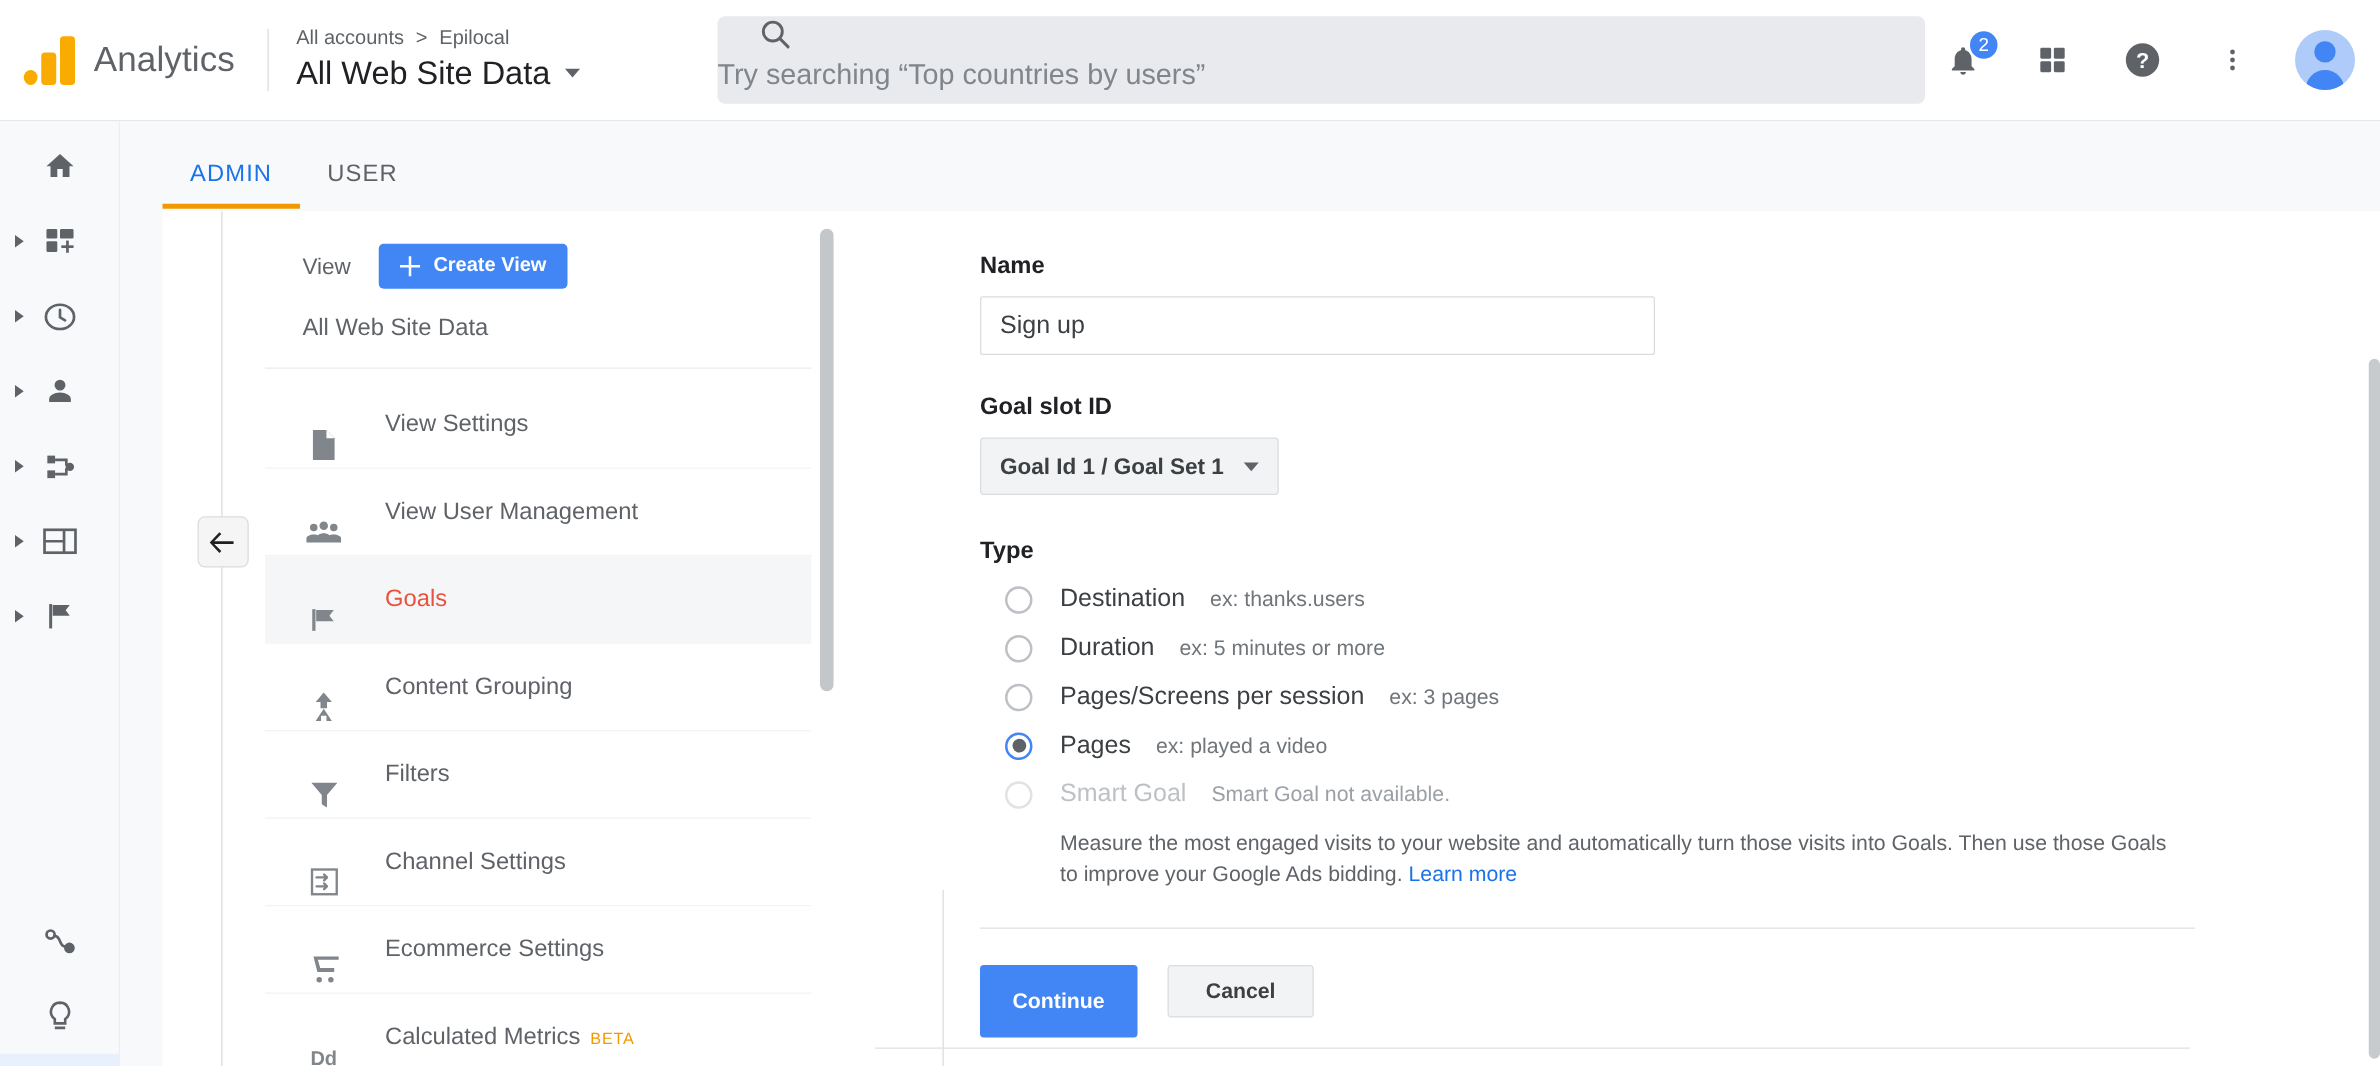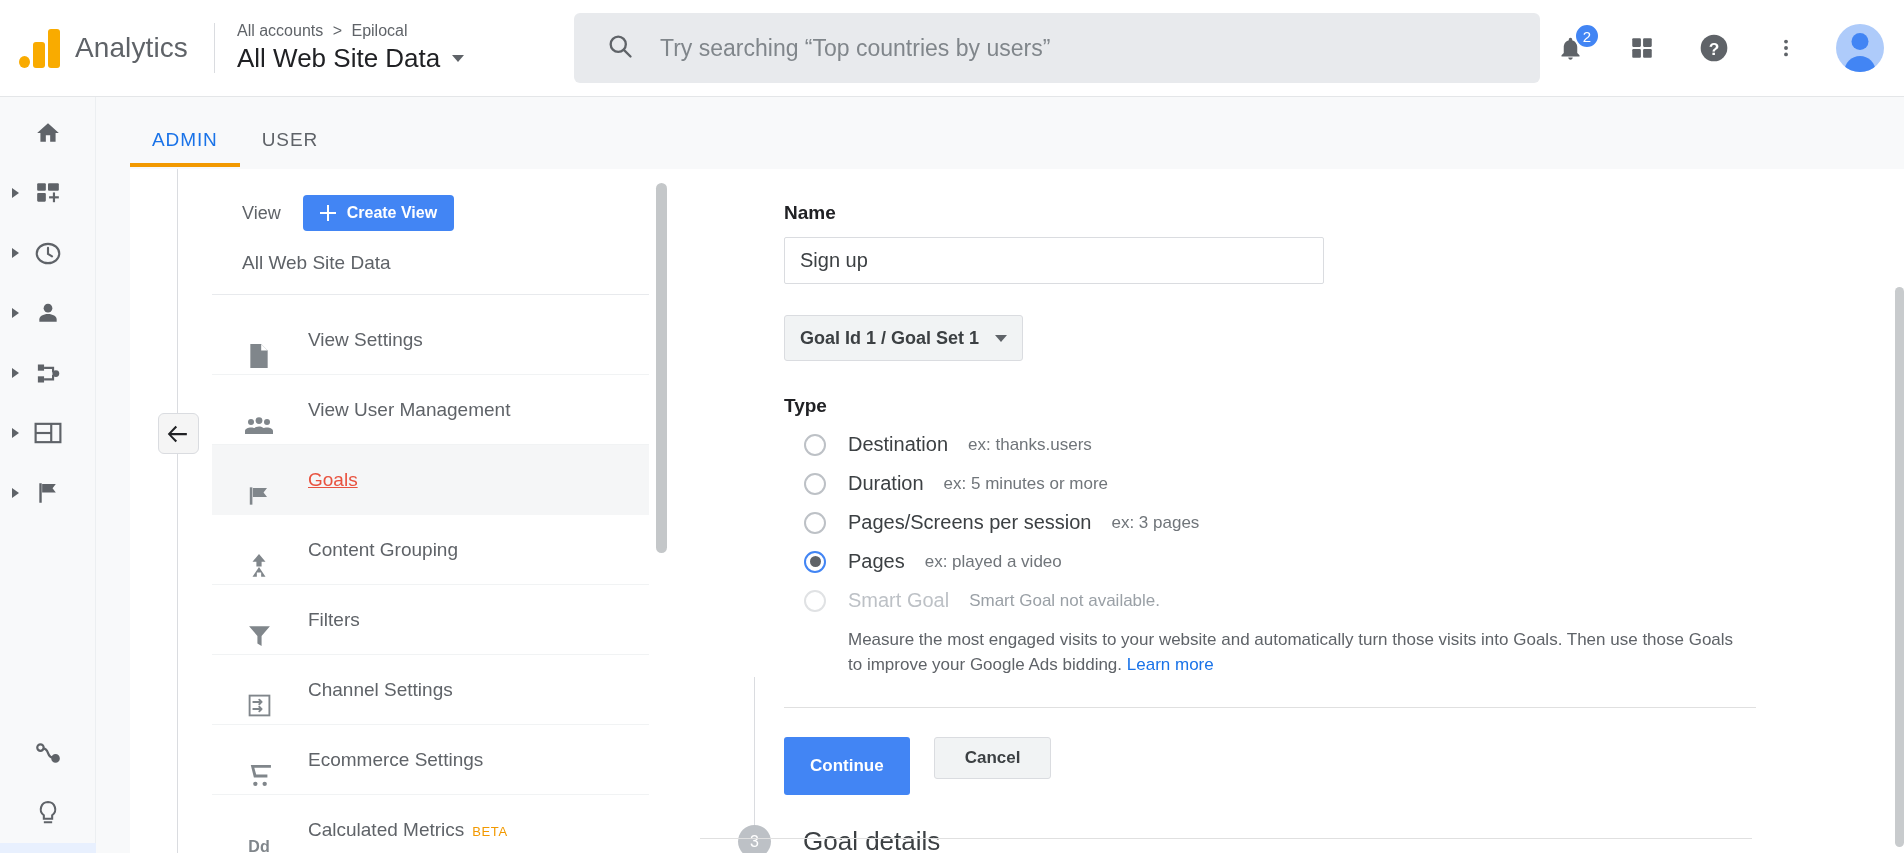--- a/index.html
+++ b/index.html
@@ -47,21 +47,21 @@
   }
   .view-title .caret {
     width: 0; height: 0; margin-left: 12px;
     border-left: 6px solid transparent; border-right: 6px solid transparent;
     border-top: 7px solid #5f6368;
   }
   .searchwrap {
     position: absolute; left: 574px; top: 13px;
     width: 966px; height: 70px;
     background: #e8eaed; border-radius: 6px;
-    display: flex; align-items: center;
+    display: flex; align-items: flex-start; flex-direction: column;
   }
   .search-icon { margin-left: 32px; margin-right: 26px; flex: 0 0 auto; }
   .search-input {
     border: none; background: transparent; outline: none;
     font-family: "Liberation Sans", sans-serif;
     font-size: 23px; color: #5f6368; width: 840px;
   }
   .search-input::placeholder { color: #80868b; }
   .hdr-right {
     position: absolute; right: 20px; top: 0; height: 96px;
@@ -204,21 +204,21 @@
   .nav-ico {
     width: 34px; flex: 0 0 34px;
     display: flex; align-items: center; justify-content: center;
     color: #80868b;
     margin-top: 32px;
   }
   .nav-text {
     margin-left: 32px; font-size: 19px; color: #5f6368;
     display: flex; align-items: baseline; gap: 8px; white-space: nowrap;
   }
-  .nav-row.selected .nav-text { color: #e8523f; text-decoration: underline; }
+  .nav-row.selected .nav-text { color: #e8523f; }
   .beta {
     font-size: 13px; color: #f29900; letter-spacing: 0.6px;
   }
   .col-scrollbar {
     position: absolute; right: 0; top: 14px;
     width: 11px; height: 370px;
     background: #c4c7c9; border-radius: 6px;
   }
 
   
@@ -611,20 +611,21 @@
       <div class="col-scrollbar"></div>
     </div>
 
     <div class="form-col">
       <div class="form-inner">
 
         <div class="field-label">Name</div>
         <input class="text-input" type="text" value="Sign up" style="">
 
         <div class="spacer-32"></div>
+        <div class="field-label">Goal slot ID</div>
         <div class="select-box">
           <span>Goal Id 1 / Goal Set 1</span>
           <span class="caret"></span>
         </div>
 
         <div class="type-heading">Type</div>
 
         <div class="radio-row">
           <span class="radio"></span>
           <span class="radio-label">Destination</span>

